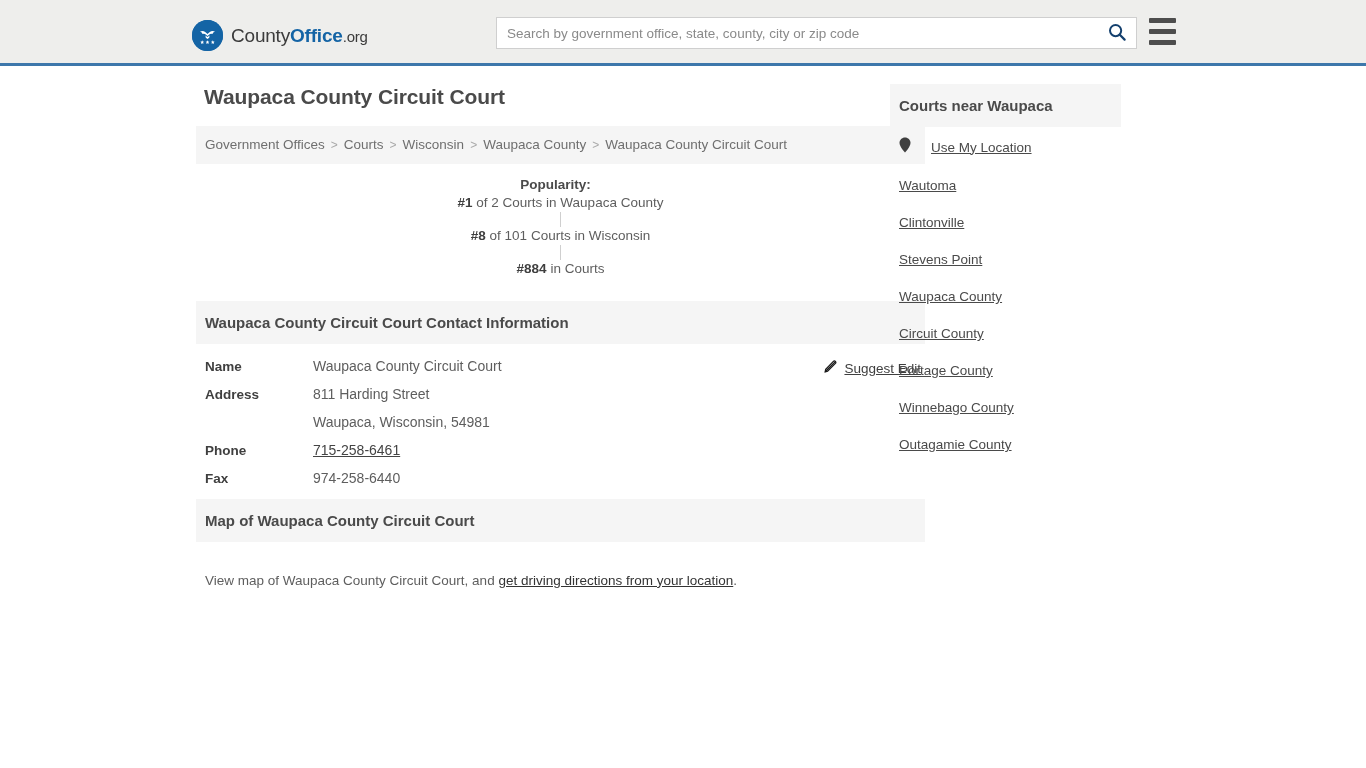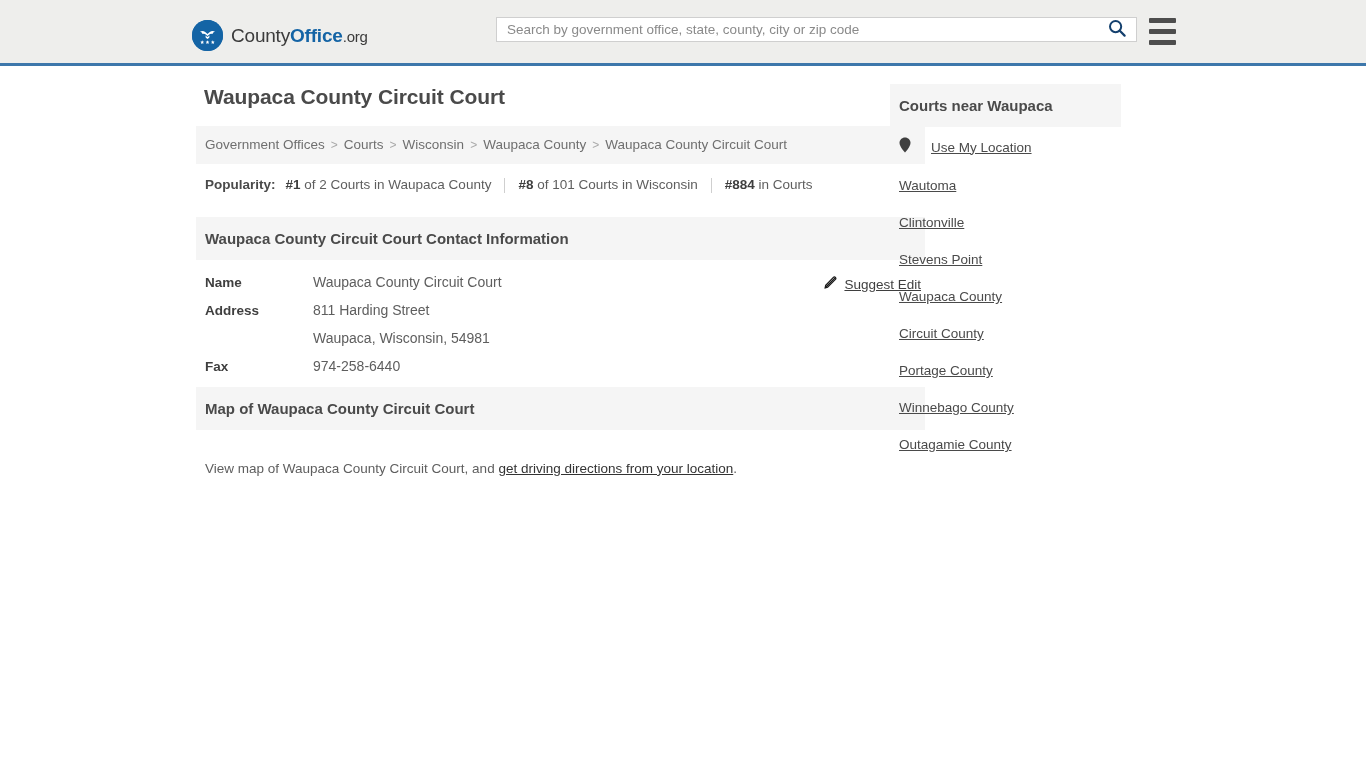--- a/index.html
+++ b/index.html
@@ -50,21 +50,21 @@
   }
   .bt-county { color: #3b3b3b; }
   .bt-office { color: #1464a5; font-weight: bold; }
   .bt-org { color: #3b3b3b; font-size: 15px; }
 
   .search-wrap {
     position: absolute;
     left: 496px;
     top: 17px;
     width: 641px;
-    height: 25px;
+    height: 32px;
     background: #ffffff;
     border: 1px solid #cfcfcf;
     display: flex;
     align-items: center;
   }
   .search-input {
     flex: 1 1 auto;
     border: 0;
     outline: none;
     background: transparent;
@@ -156,20 +156,21 @@
   .crumb-current { color: #6f6f6f; }
 
   
   .popularity {
     padding: 12px 9px 10px 9px;
     font-size: 13.5px;
     color: #5e5e5e;
     display: flex;
     align-items: center;
     line-height: 18px;
+    flex-direction: column;
   }
   .pop-label { font-weight: bold; color: #4a4a4a; margin-right: 10px; }
   .pop-item { white-space: nowrap; }
   .pop-item b { font-weight: bold; color: #3f3f3f; }
   .pop-div {
     display: inline-block;
     width: 1px;
     height: 15px;
     background: #cfcfcf;
     margin: 0 13px;
@@ -352,20 +353,26 @@
       <div class="contact-row">
         <div class="c-label">Address</div>
         <div class="c-value">811 Harding Street</div>
       </div>
 
       <div class="contact-row">
         <div class="c-label"></div>
         <div class="c-value">Waupaca, Wisconsin, 54981</div>
       </div>
 
+      <div class="contact-row">
+        <div class="c-label">Phone</div>
+        <div class="c-value">
+          <a href="#">715-258-6461</a>
+        </div>
+      </div>
 
       <div class="contact-row">
         <div class="c-label">Fax</div>
         <div class="c-value">974-258-6440</div>
       </div>
     </div>
 
     <div class="section-head">Map of Waupaca County Circuit Court</div>
 
     <p class="map-desc"><span>View map of Waupaca County Circuit Court, and </span><a href="#">get driving directions from your location</a><span>.</span></p>

